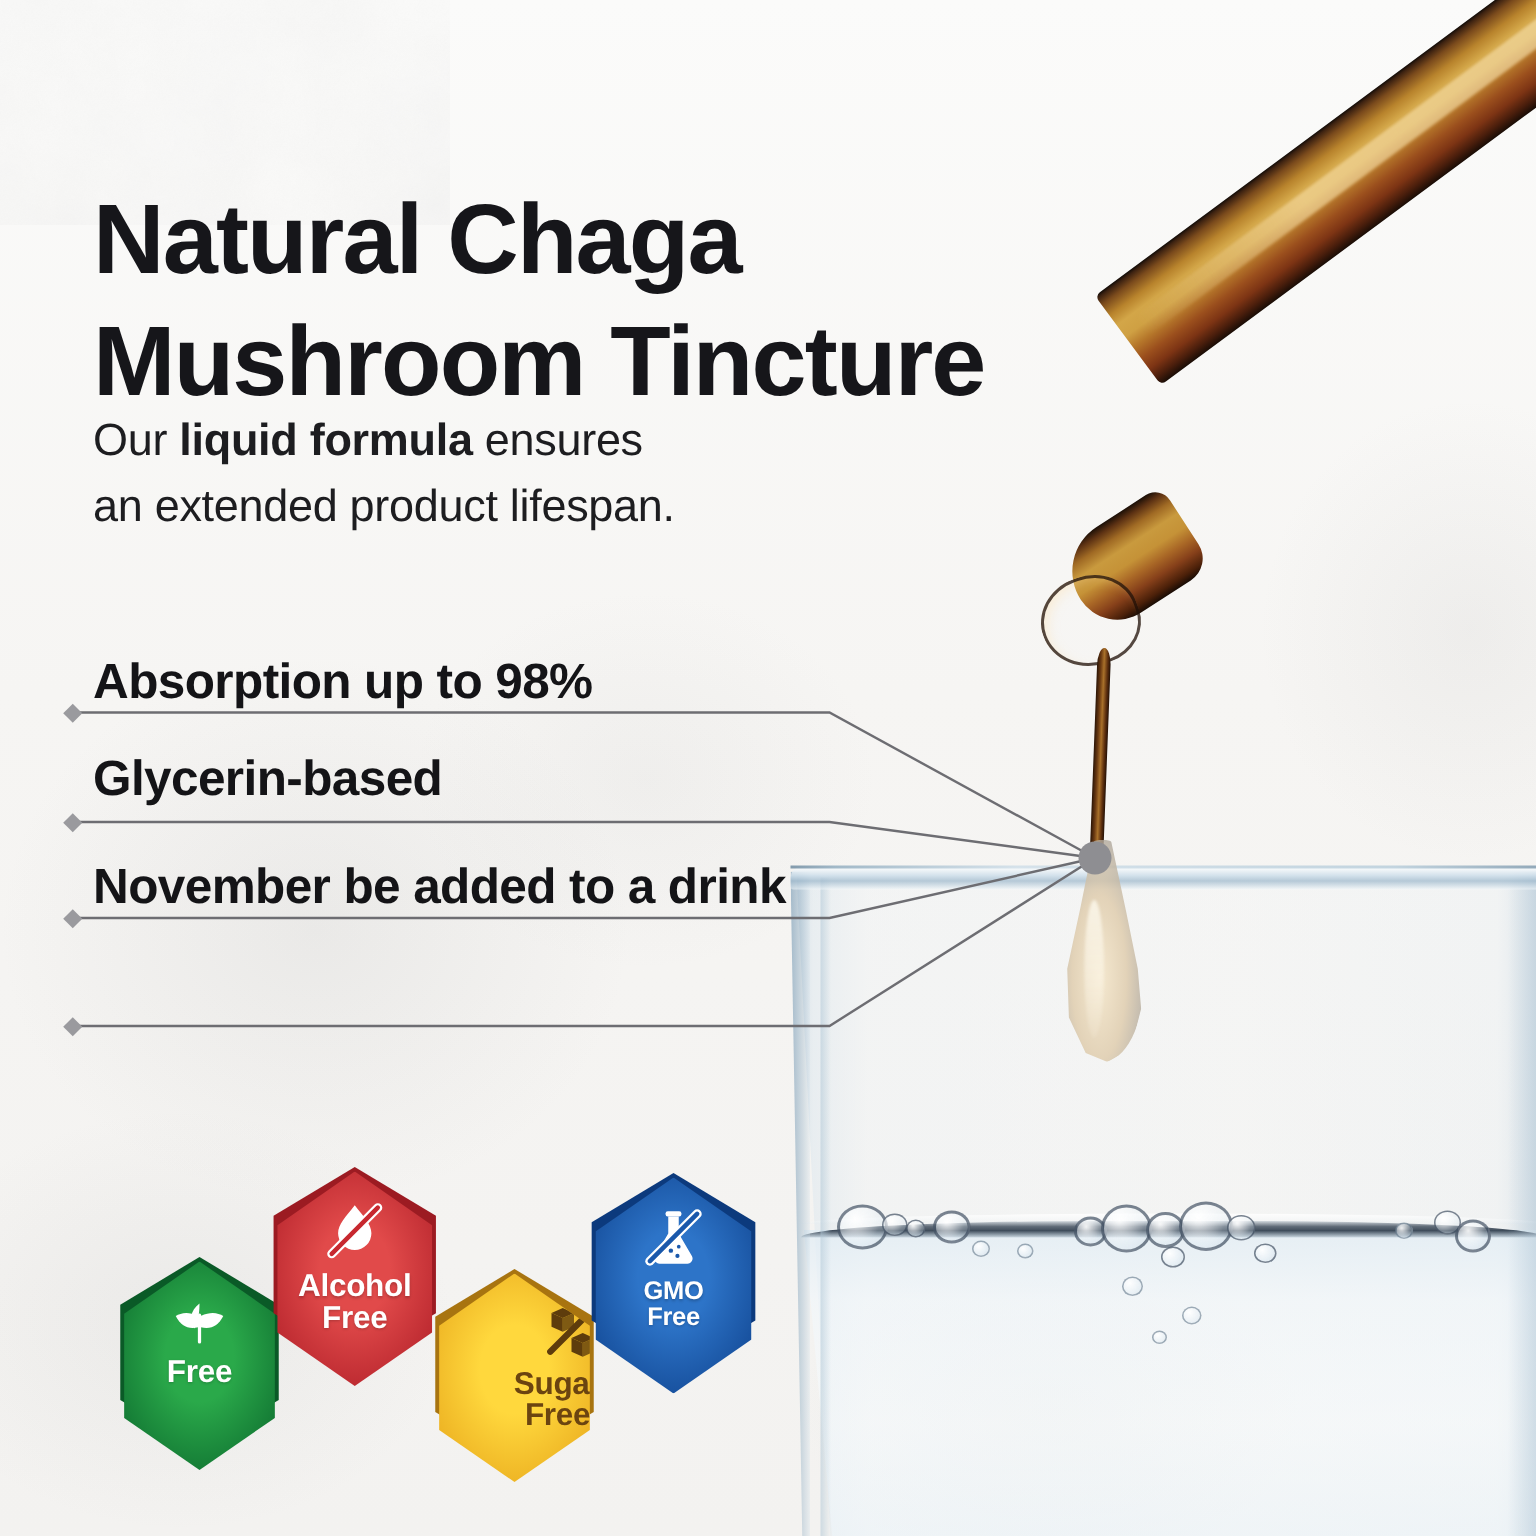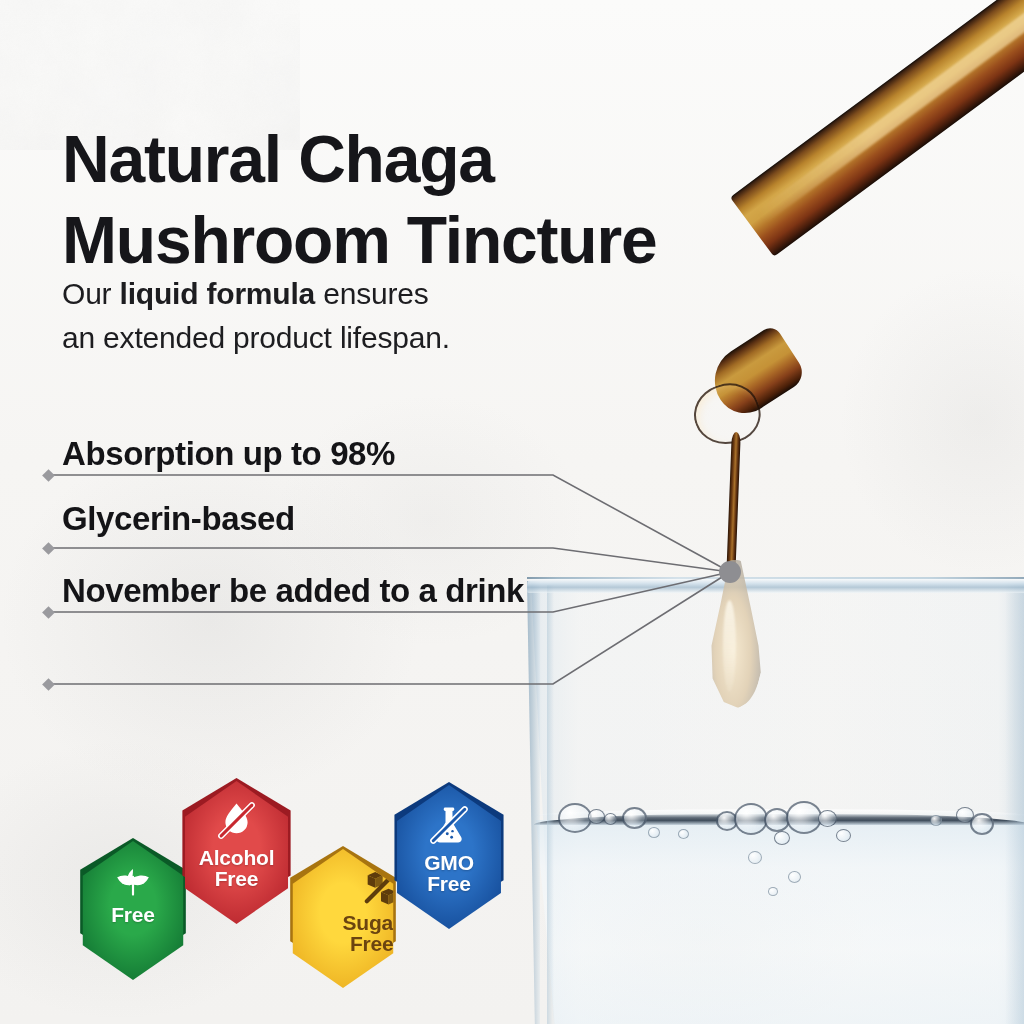--- a/index.html
+++ b/index.html
@@ -367,21 +367,21 @@
               </g>
               <g fill="#1a58ab">
                 <circle cx="22" cy="34" r="1.7"></circle>
                 <circle cx="28" cy="31" r="1.4"></circle>
                 <circle cx="27" cy="38" r="1.6"></circle>
               </g>
               <line x1="6" y1="42" x2="42" y2="6" stroke="#fff" stroke-width="7" stroke-linecap="round"></line>
               <line x1="6" y1="42" x2="42" y2="6" stroke="currentColor" stroke-width="3.5" stroke-linecap="round"></line>
             </svg>
           </span>
-          <div class="cap" style="font-size: 21px; color: rgb(255, 255, 255); margin-top: 6px;">
+          <div class="cap" style="font-size: 17px; color: rgb(255, 255, 255); margin-top: 6px;">
             <div>GMO</div>
             <div>Free</div>
           </div>
         </div>
       </div>
     </div>
 
 </div>
 
 </body></html>

